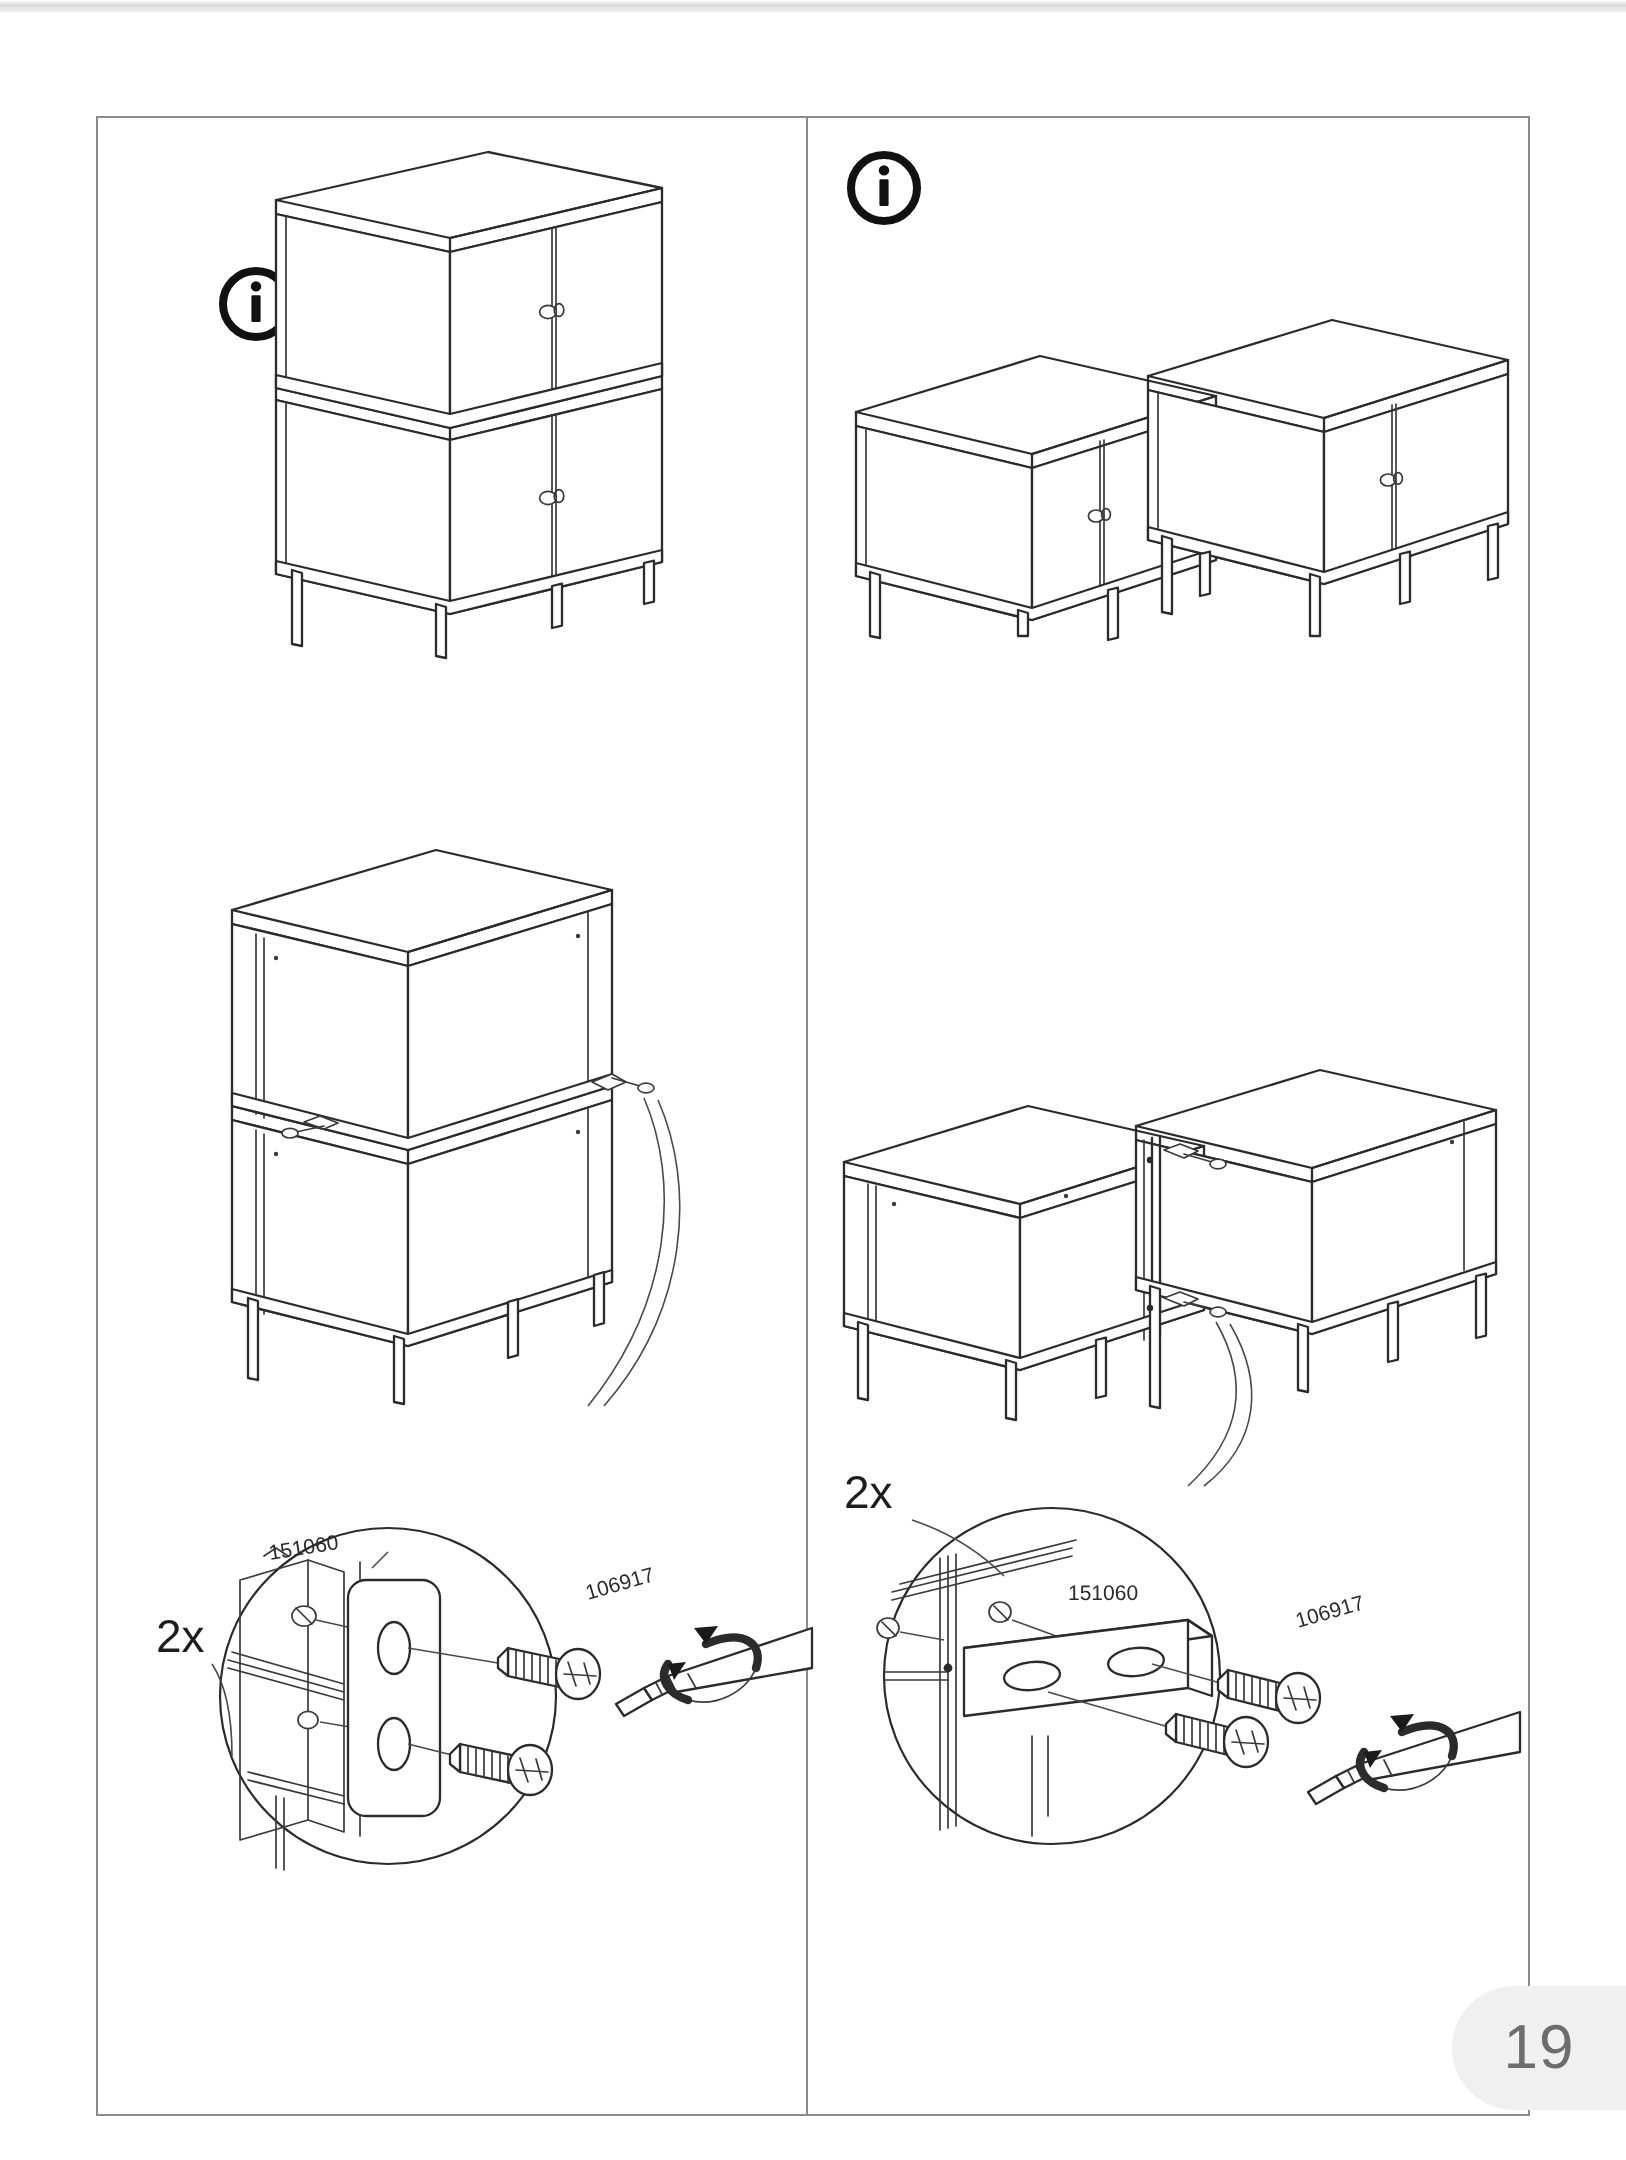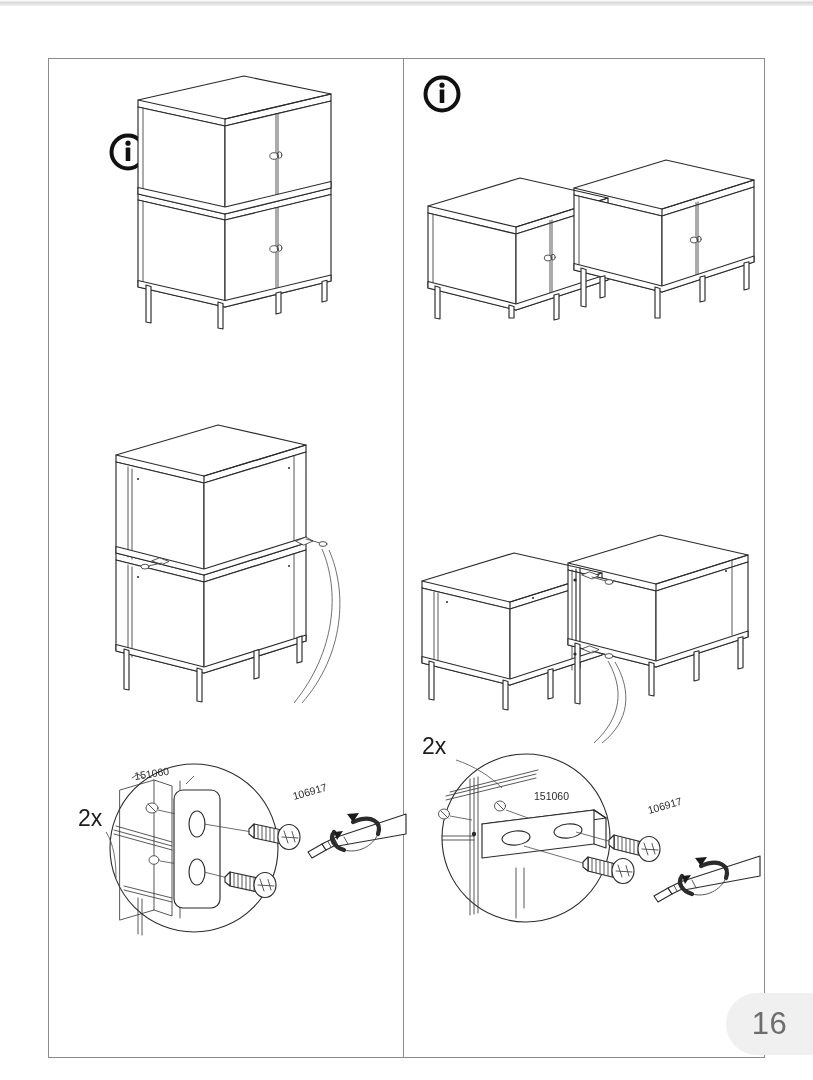--- a/index.html
+++ b/index.html
@@ -429,14 +429,14 @@
         <path class="fillk" d="M285,148 L279,140 L291,139 Z"></path>
       </g>
 
       <text class="qty" x="6" y="36">2x</text>
       <path class="ln-lead" d="M40,42 C58,48 74,58 86,70"></path>
     </svg>
   </div>
 </div>
 
 <div id="pagenum">
-  <span>16</span>
+  <span>19</span>
 </div>
 
 </body></html>

